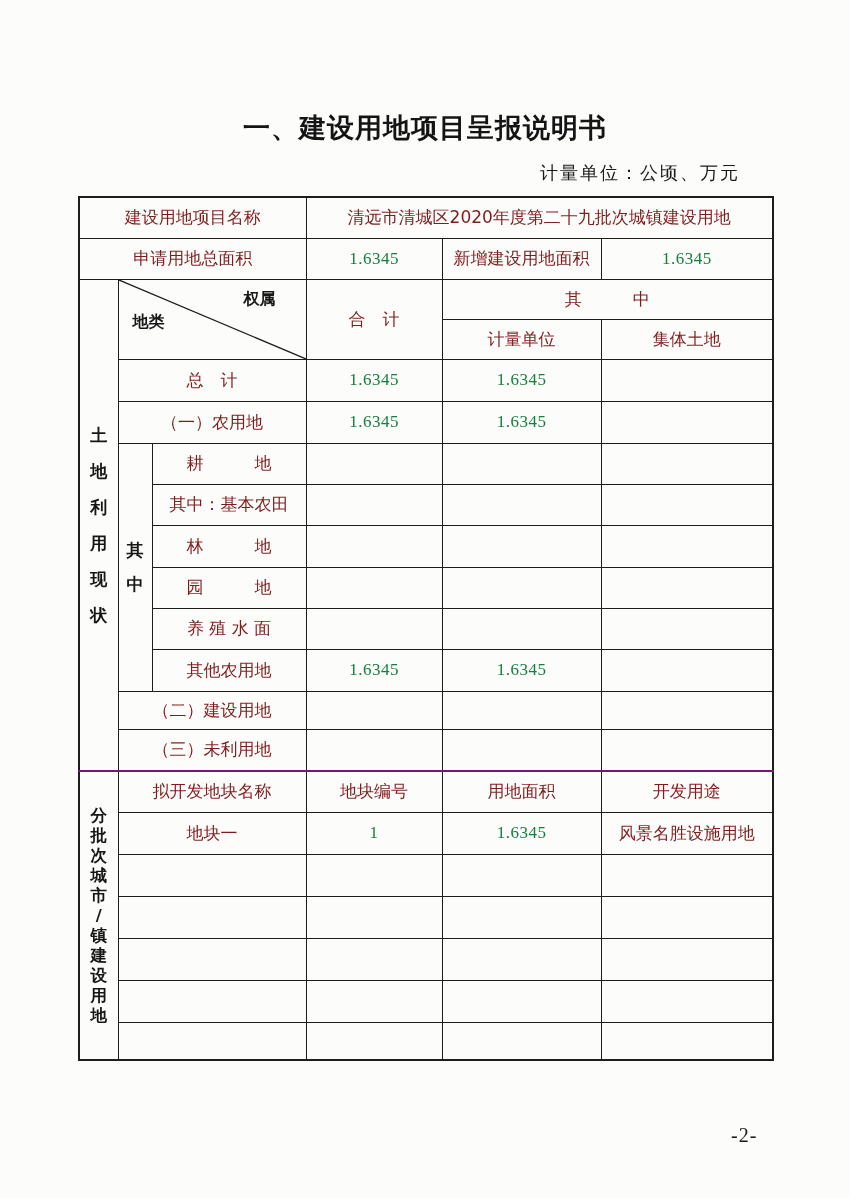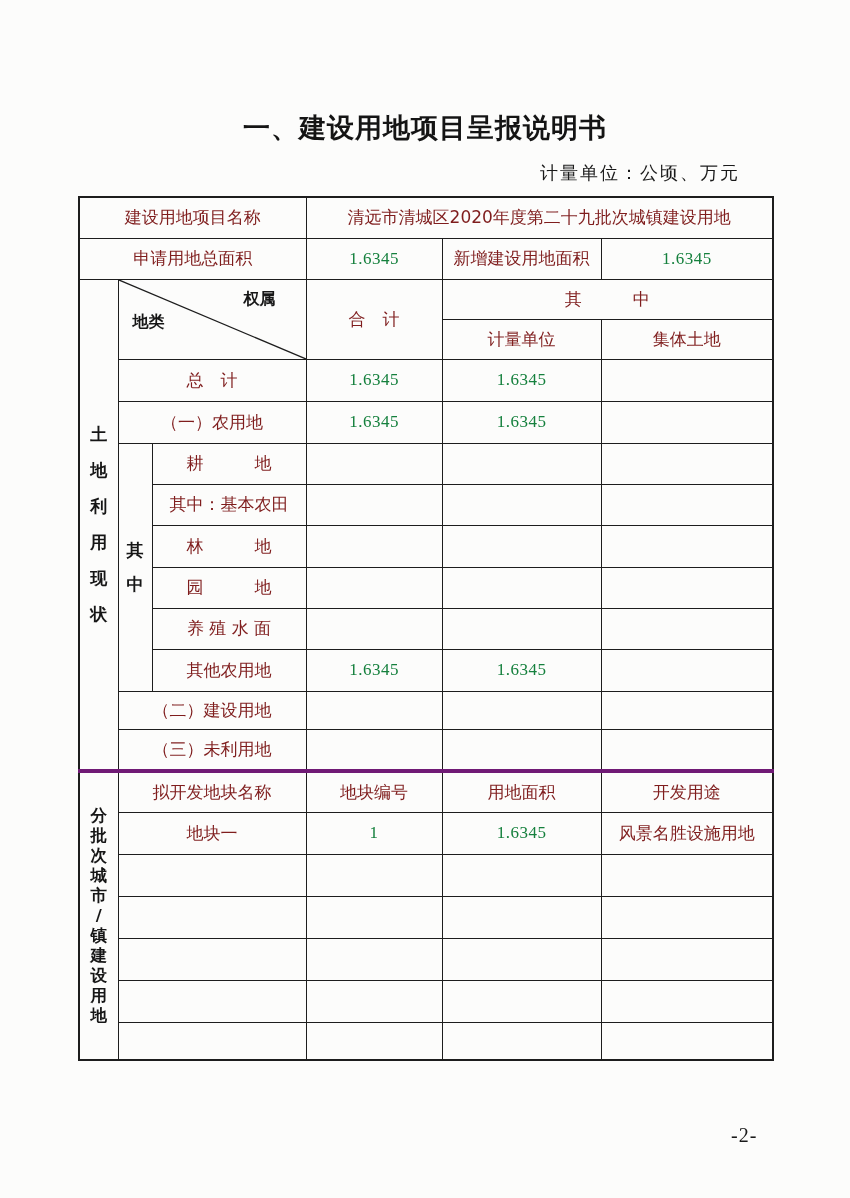--- a/index.html
+++ b/index.html
@@ -29,21 +29,21 @@
   table.form{
     position:absolute;left:78px;top:196px;
     border-collapse:collapse;table-layout:fixed;
     border:2.5px solid #1d1d1d;
   }
   table.form td{
     border:1.2px solid #1d1d1d;
     text-align:center;vertical-align:middle;
     padding:0;overflow:hidden;
   }
-  tr.section-start td{border-top:4px solid #701a75;margin-left:18px;}
+  tr.section-start td{border-top:2px solid #701a75;margin-left:18px;}
 
   .lbl{font-size:17px;font-weight:400;color:#7f1d1d;}
   .num{
     font-family:"Liberation Serif","DejaVu Serif",serif;
     font-size:17px;font-weight:400;letter-spacing:0.5px;color:#15803d;
   }
   .vlabel{
     white-space:pre-line;font-weight:700;text-align:center;
   }
   .vl-land{font-size:17px;line-height:36px;}

